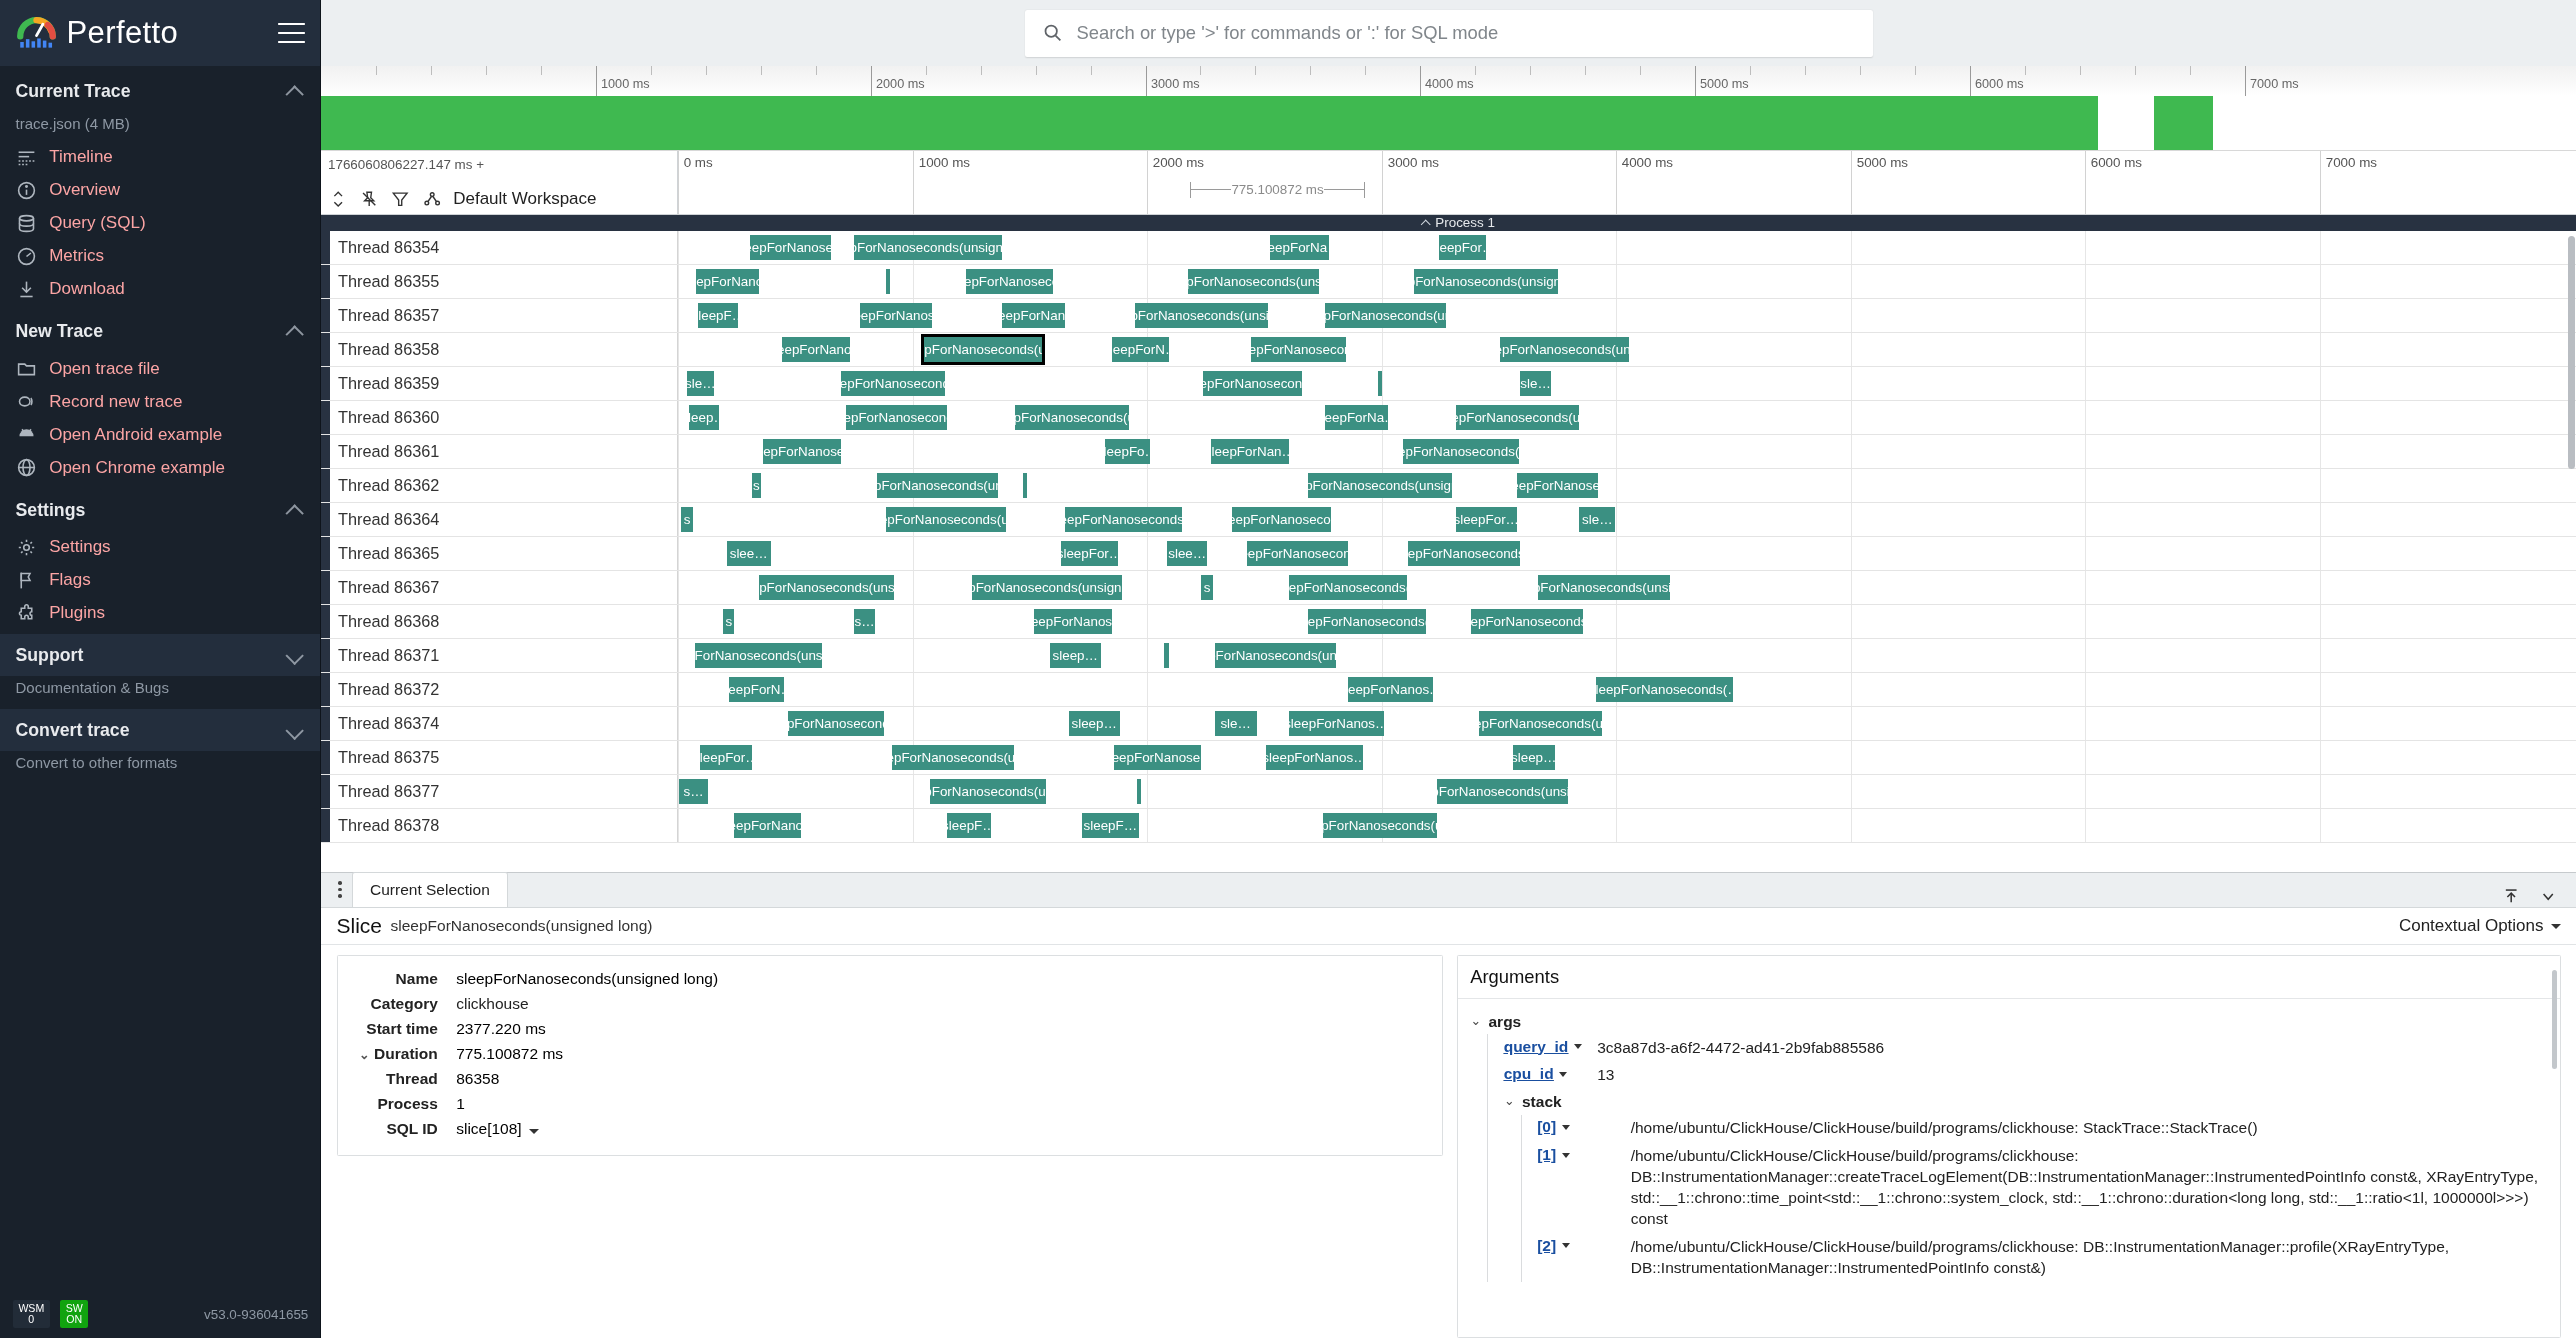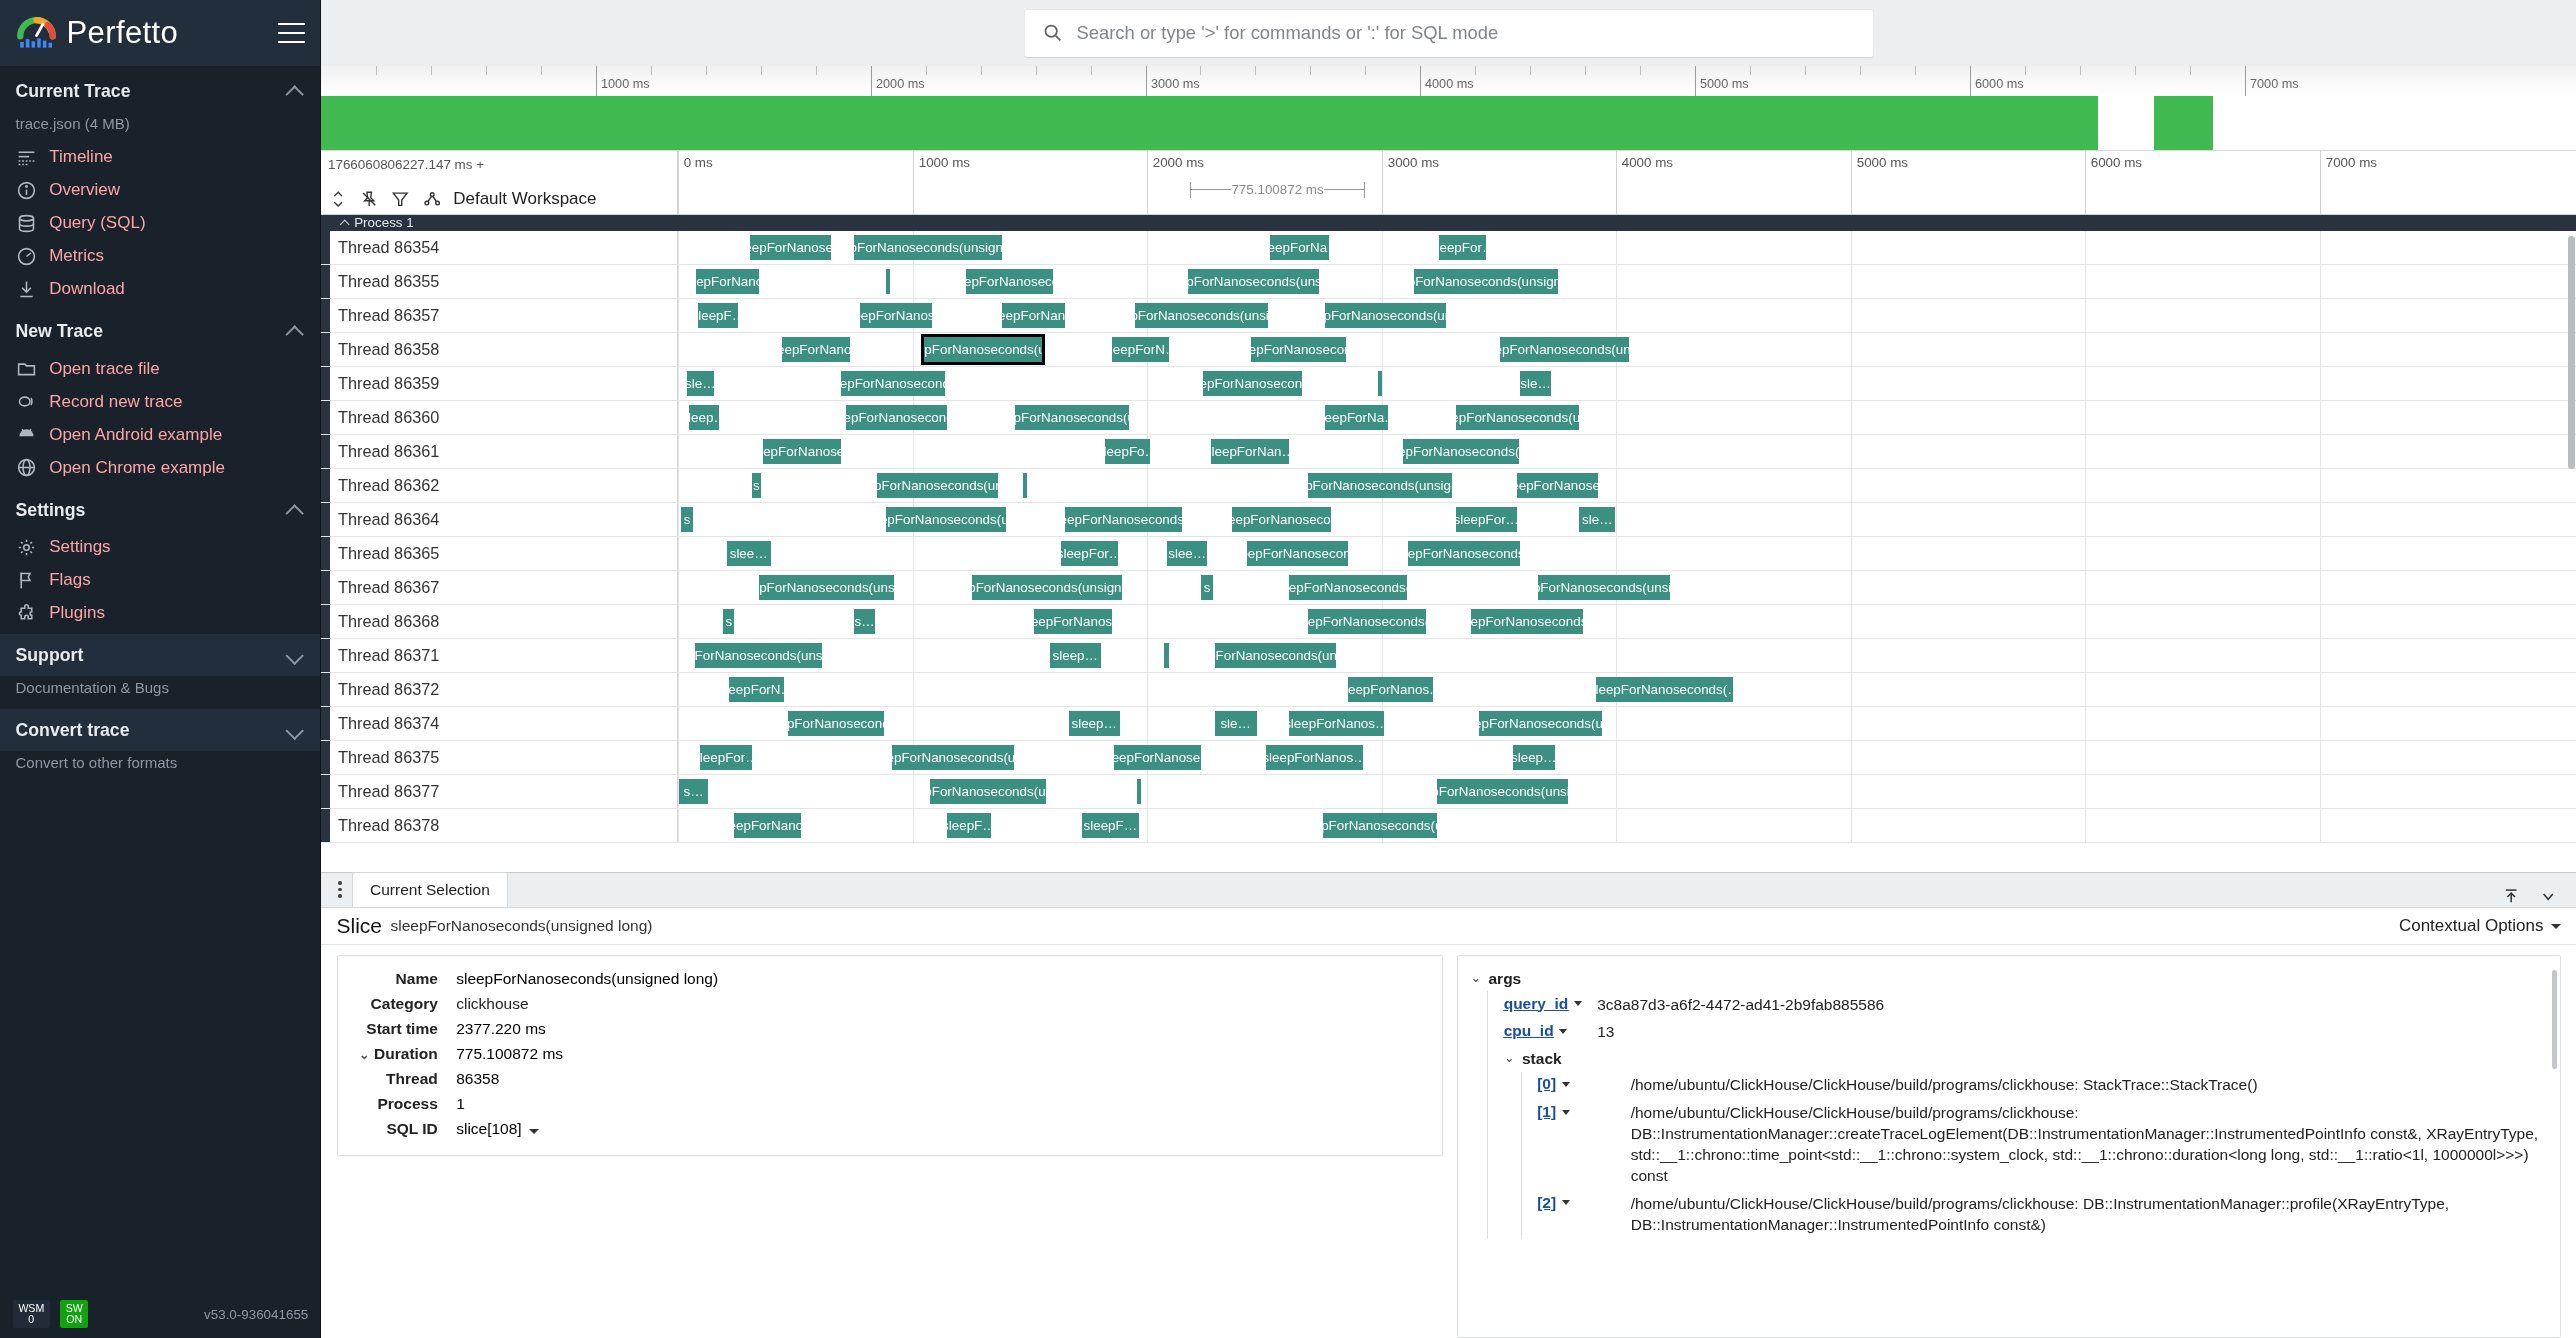--- a/index.html
+++ b/index.html
@@ -97,21 +97,21 @@
   .tl-head-right{ position:absolute; left:357px; right:0; top:0; height:64px;}
   .tl-gl{ position:absolute; top:0; bottom:0; width:0.7px; background:#d2d2d2;}
   .tl-tlabel{ position:absolute; top:4.2px; font-size:13.4px; color:#555; padding-left:5.7px;}
   .dur-marker{ position:absolute; top:31px; display:flex; align-items:center; color:#8a8a8a; font-size:13.4px; white-space:nowrap;}
   .dur-marker .cap{ width:1.4px; height:15.5px; background:#9a9a9a;}
   .dur-marker .ln{ height:0.7px; background:#9a9a9a; width:40px;}
 
   
   .tracks { flex:1; position:relative; overflow:hidden; min-height:0;}
   .proc-row{ height:15.5px; background:#283241; color:#e5e8eb; font-size:13.4px;
-     display:flex; align-items:center; padding-left:19px; gap:4.2px;}
+     display:flex; align-items:center; padding-left:19px; gap:4.2px;justify-content:center;}
   .proc-chev{ width:10px; height:7px; position:relative;}
   .proc-chev::before{ content:""; position:absolute; left:0.7px; top:1.4px; width:6.4px; height:6.4px;
      border-left:1.4px solid #cfd6de; border-top:1.4px solid #cfd6de; transform:rotate(45deg);}
   .track-row{ height:34px; display:flex; border-bottom:0.7px solid #e4e4e4; position:relative;}
   .track-shell{ width:8.5px; flex:0 0 8.5px; background:#283241;}
   .track-name{ width:348px; flex:0 0 348px; font-size:16.3px; color:#333;
      display:flex; align-items:center; padding-left:8.5px; border-right:0.7px solid #d4d4d4; background:#fff;}
   .track-canvas{ flex:1; position:relative; background:#fff; overflow:hidden;}
   .track-canvas .gl{ position:absolute; top:0; bottom:0; width:0.7px; background:#e6e6e6;}
   .slice{
@@ -925,20 +925,21 @@
                   <tr>
                     <td class="k"><span>SQL ID</span></td>
                     <td><span class="link">slice[108]</span><span class="caret" style="display: inline-block; margin-left: 7px;"></span></td>
                   </tr>
                 </tbody>
               </table>
           </div>
         </div>
 
         <div class="panel right">
+          <div class="panel-h">Arguments</div>
           <div class="args-tree">
             <div class="arg-node">
               <span class="tw">⌄</span>
               <span class="arg-key plainkey">args</span>
             </div>
             <div class="arg-children" id="args-children">
                 <div class="arg-row">
                   <div class="arg-kwrap">
                     <span class="arg-key">query_id</span>
                     <span class="arg-drop"></span>

